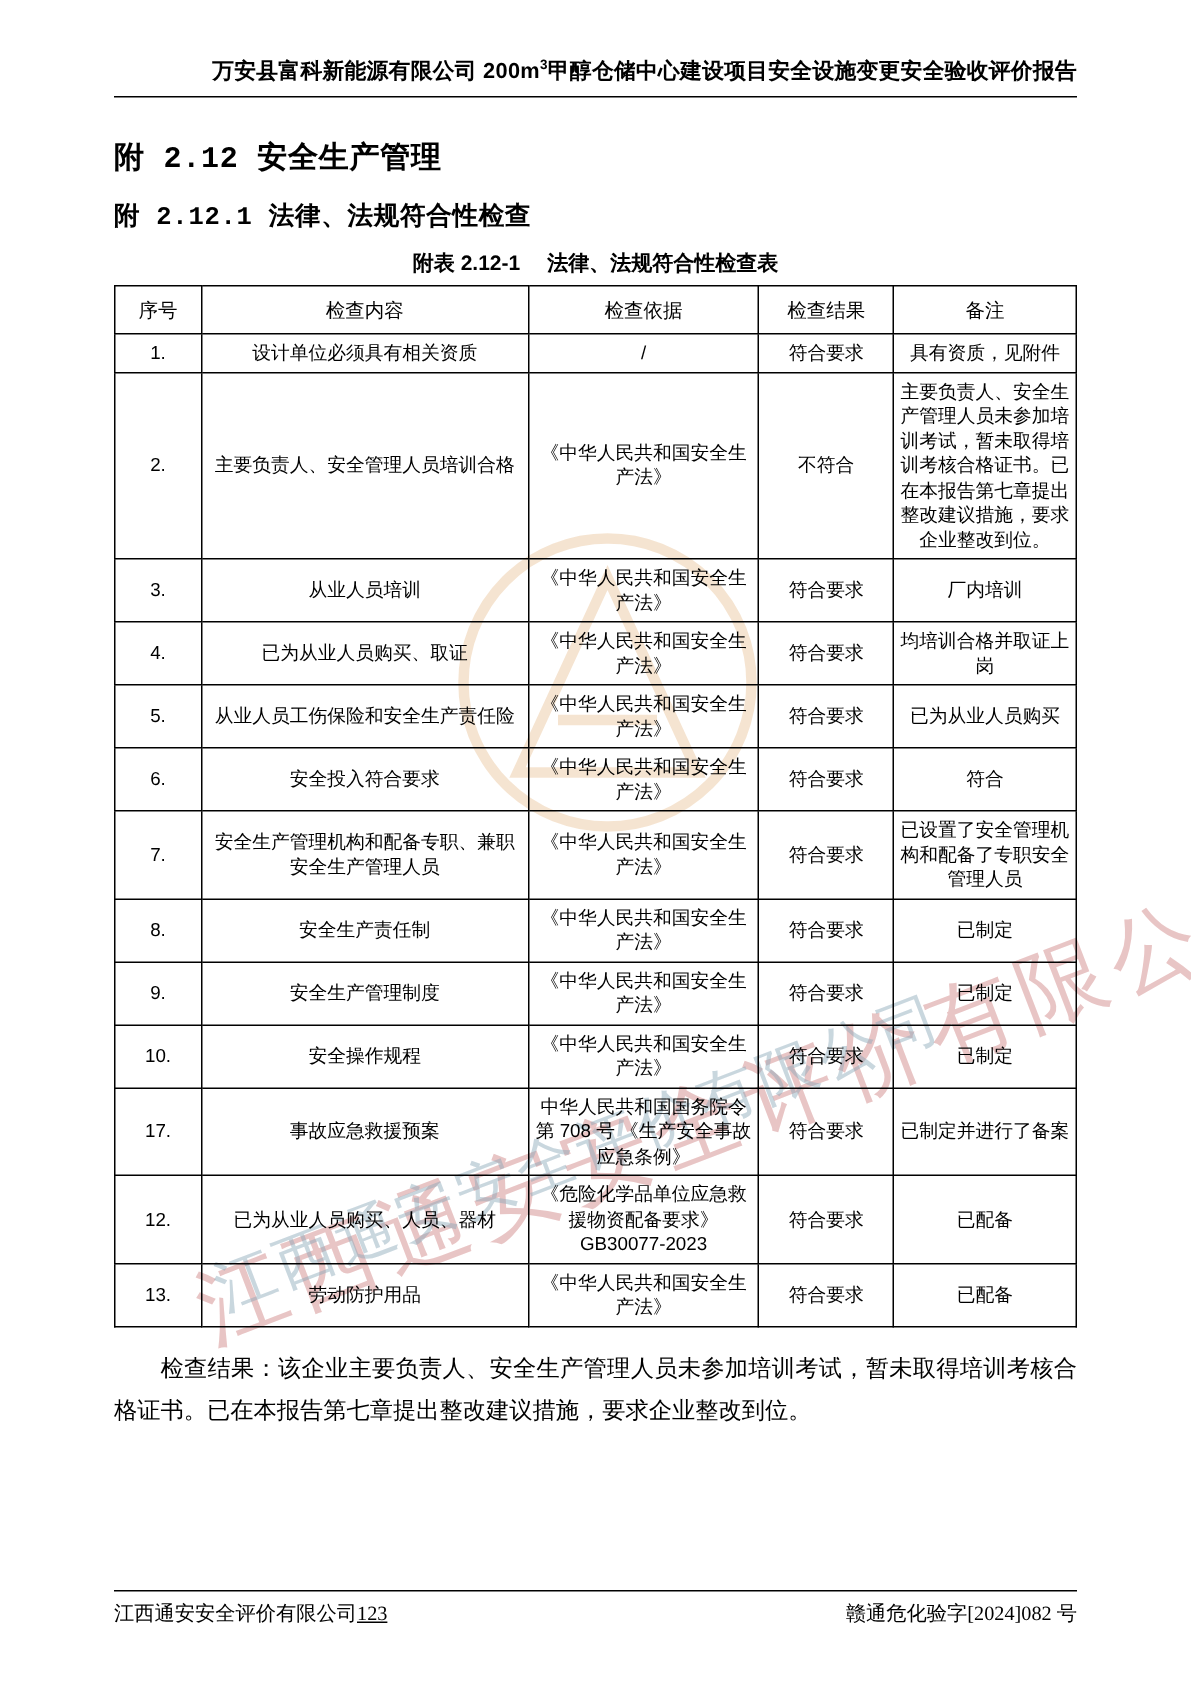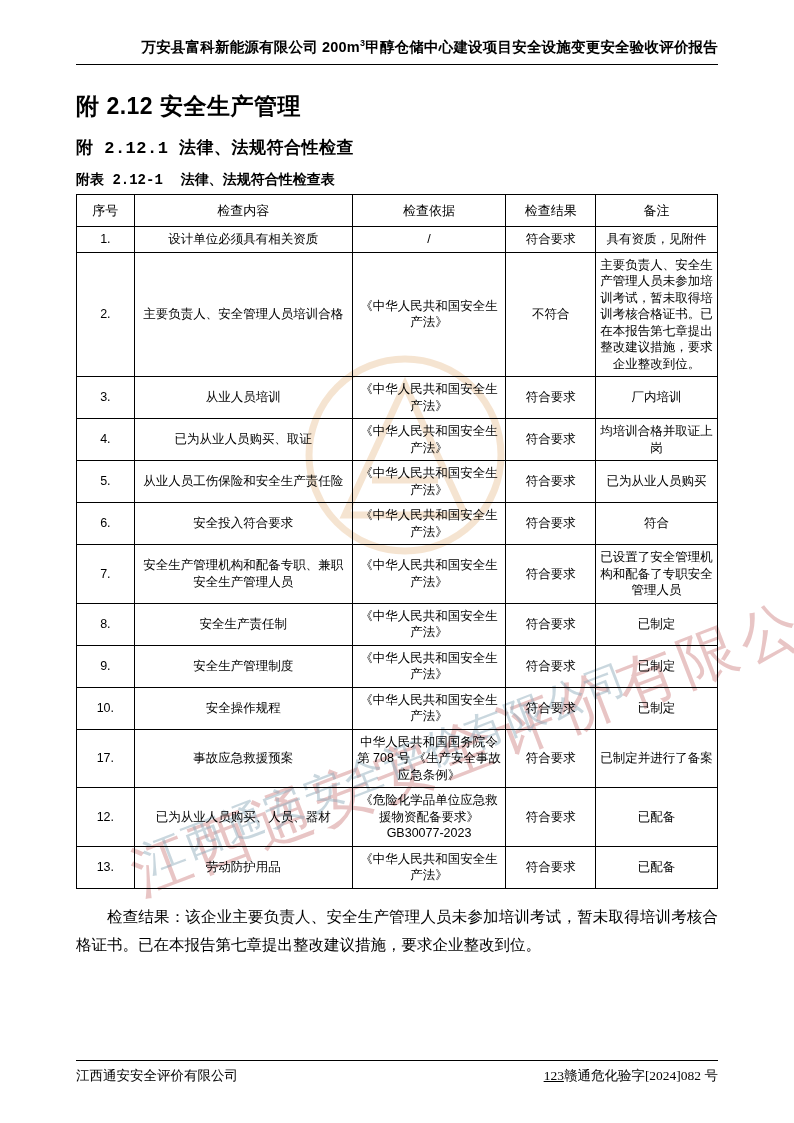--- a/index.html
+++ b/index.html
@@ -84,46 +84,46 @@
     border-top: 1px solid #000;
   }
 
   
   .content {
     position: relative;
     z-index: 10;
     padding-top: 26px;
   }
   h2.sec {
-    font-size: 23px;
+    font-size: 20px;
     font-weight: bold;
     margin: 0 0 14px 0;
-    font-family: Liberation Sans, sans-serif;
+    font-family: Liberation Mono, monospace;
     letter-spacing: 0.5px;
   }
   h3.subsec {
     font-size: 17px;
     font-weight: bold;
     margin: 0 0 12px 0;
     font-family: Liberation Mono, monospace;
     letter-spacing: 0.5px;
   }
   p.para {
     font-size: 15.5px;
     line-height: 1.85;
     margin: 0 0 10px 0;
     text-indent: 2em;
     text-align: justify;
   }
   .tbl-caption {
-    text-align: left;
+    text-align: center;
     font-size: 14px;
     font-weight: bold;
     margin: 6px 0 5px 0;
-    font-family: Liberation Mono, monospace;
+    font-family: Liberation Sans, sans-serif;
   }
   .tbl-caption .cap-gap { display:inline-block; width: 18px; }
 
   table.check {
     width: 100%;
     border-collapse: collapse;
     table-layout: fixed;
     font-size: 12.5px;
     position: relative;
     z-index: 10;
@@ -165,21 +165,21 @@
     border-top: 1px solid #000;
     margin: 0 0 6px 0;
   }
   .footer-row {
     display: flex;
     justify-content: space-between;
     align-items: center;
     font-size: 13.5px;
     font-family: "Liberation Serif", serif;
   }
-  .footer-center { flex: 1; text-align: right; text-decoration: underline; }
+  .footer-center { flex: 1; text-align: left; text-decoration: underline; }
   .footer-left, .footer-right { white-space: nowrap; }
 </style>
 </head>
 <body>
 
 <div class="page">
 
   <div class="watermark">
     <svg class="wm-logo" viewBox="0 0 210 200">
       <circle cx="105" cy="100" r="96" fill="none" stroke="#e0a86a" stroke-width="7"></circle>

